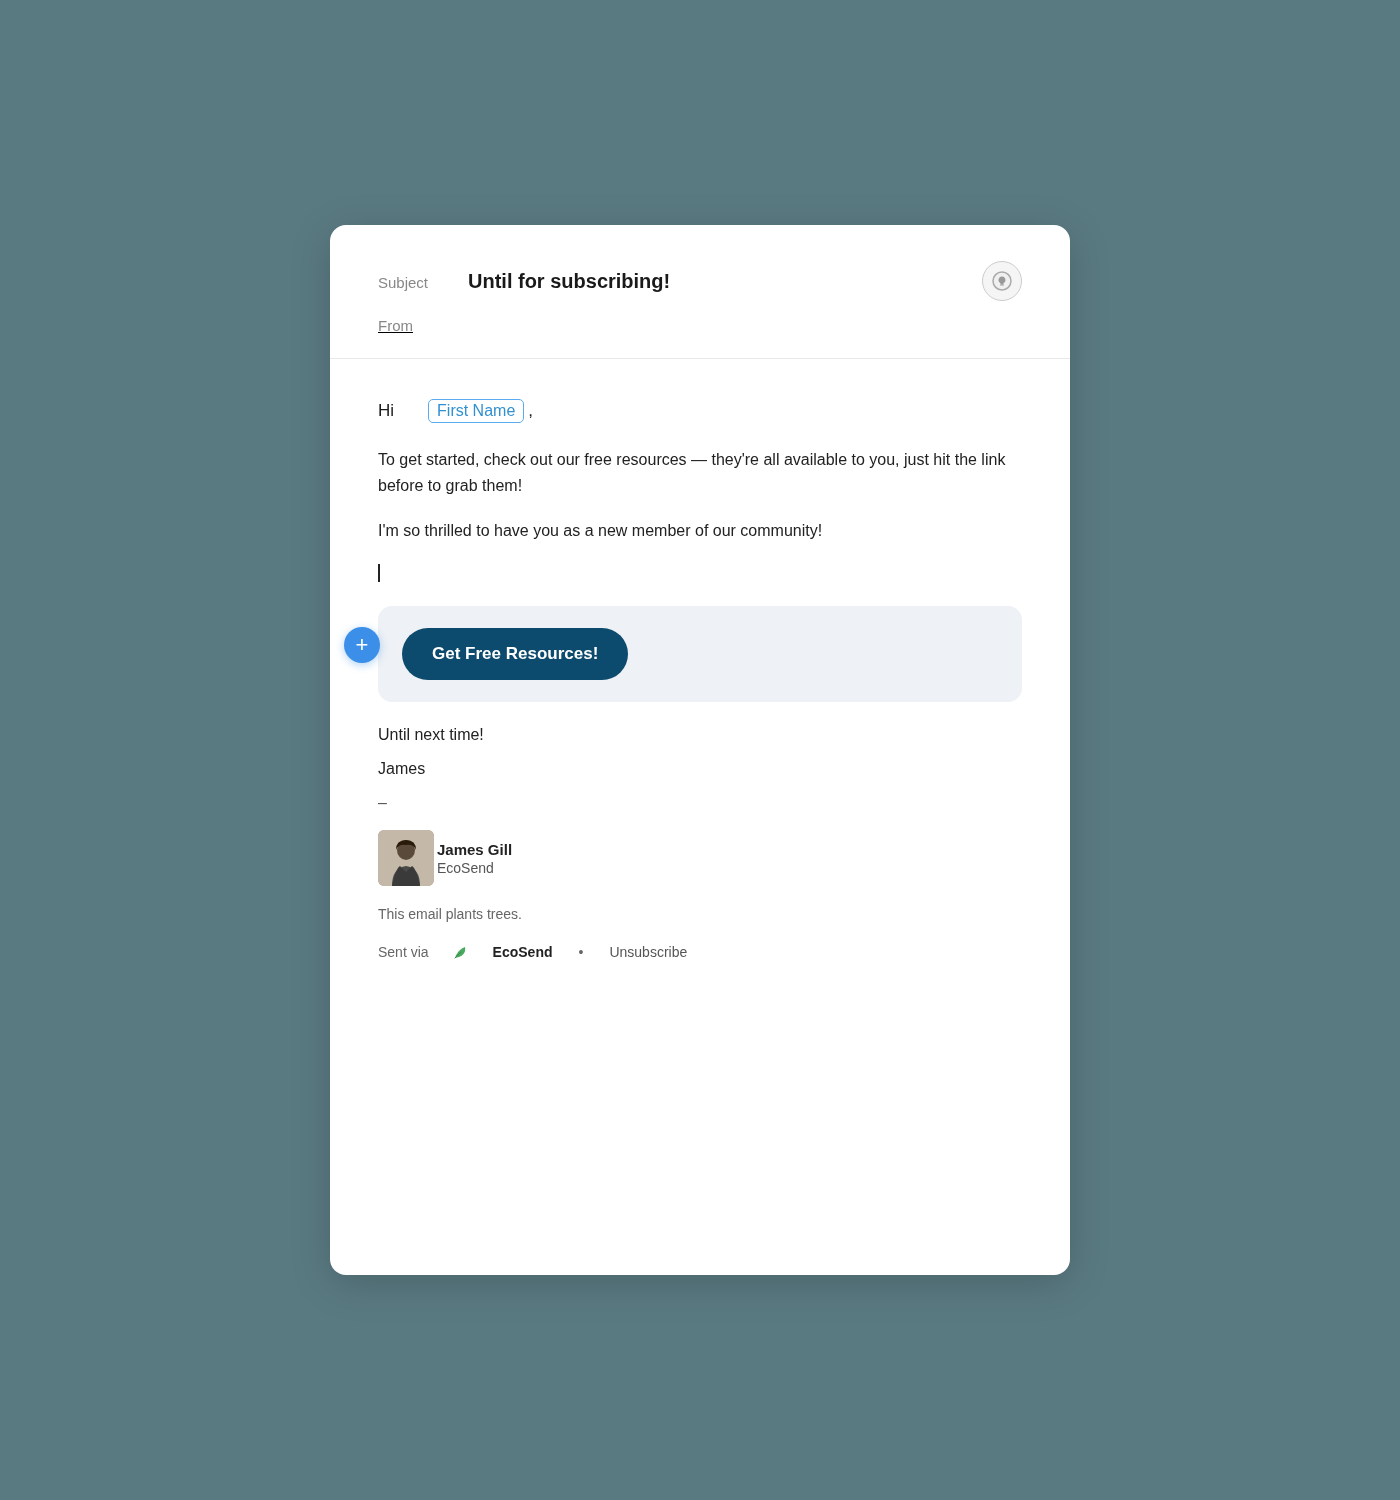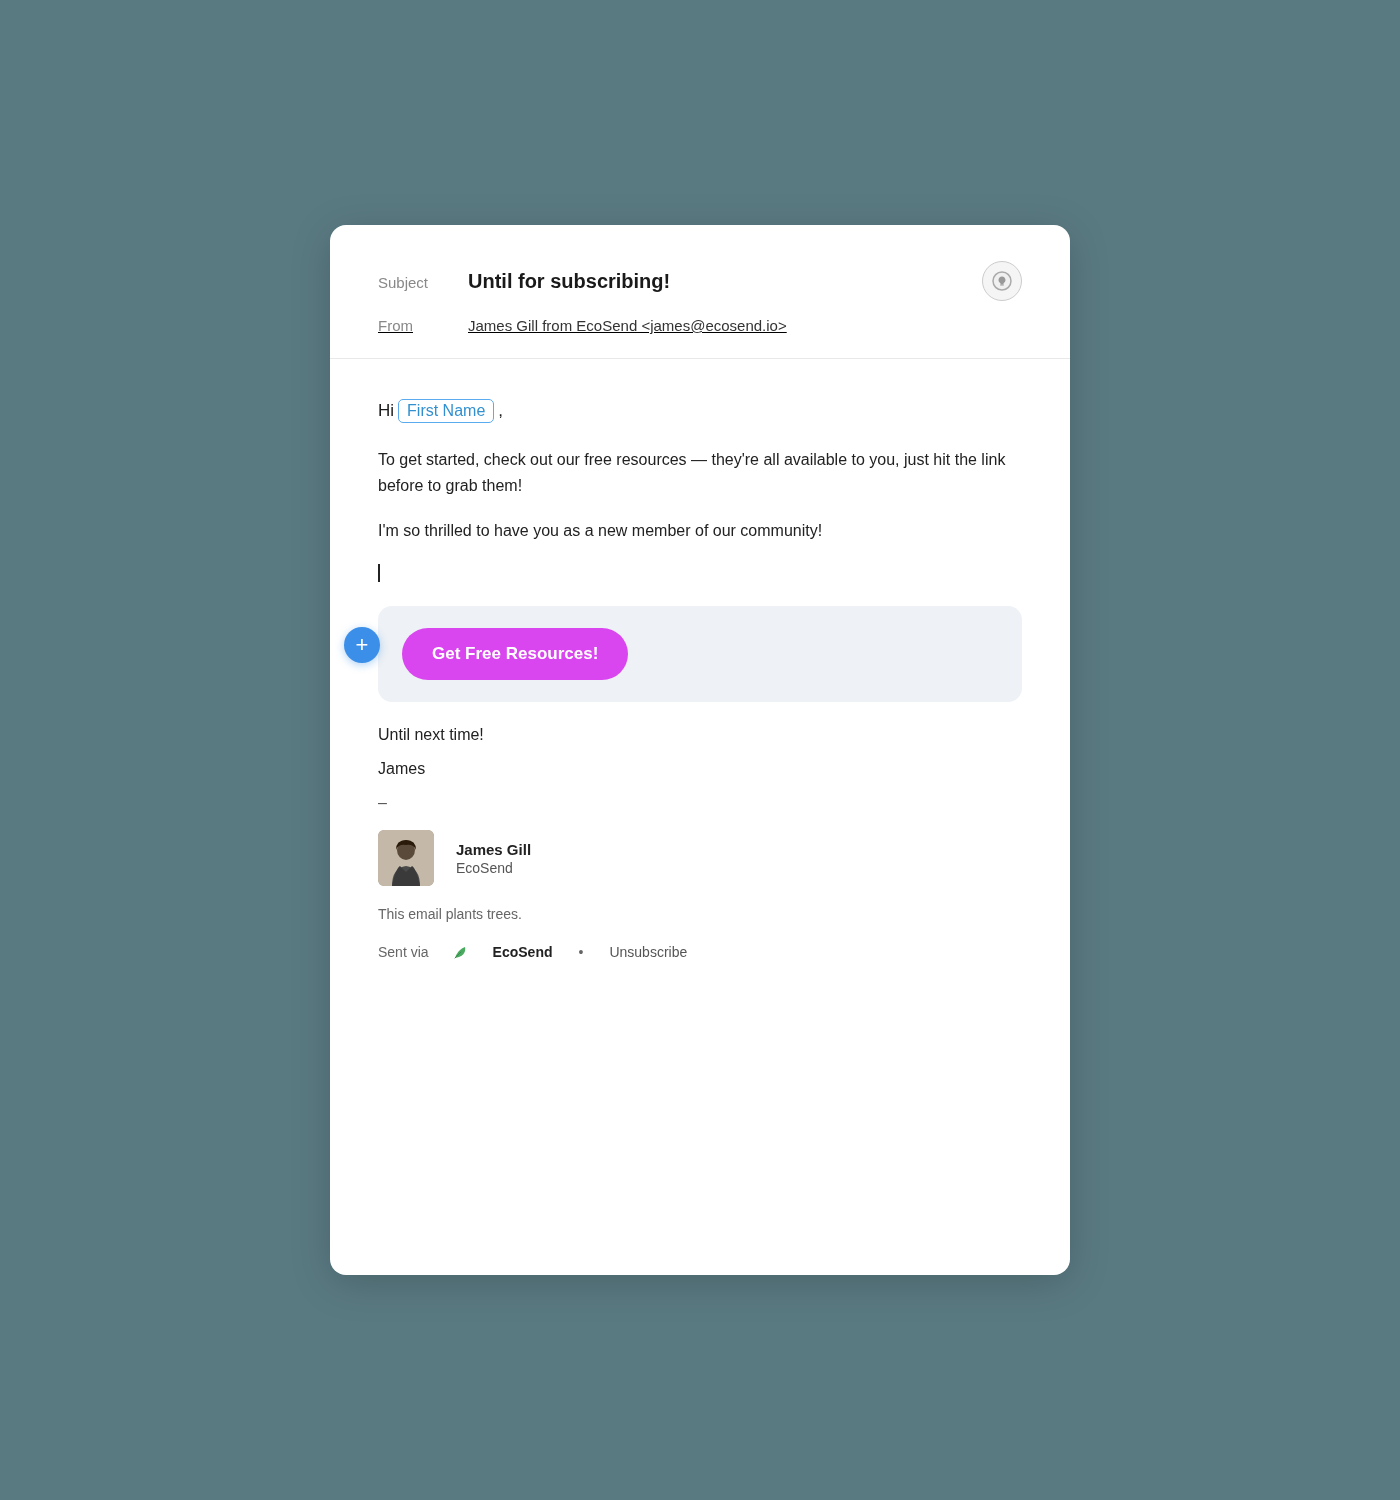--- a/index.html
+++ b/index.html
@@ -121,20 +121,21 @@
     }
 
     .first-name-tag {
       display: inline-block;
       border: 1.5px solid #5aabf0;
       border-radius: 5px;
       padding: 2px 8px;
       color: #3390d0;
       font-size: 16px;
       background: transparent;
+      margin-left: 30px;
     }
 
     .body-paragraph {
       font-size: 16px;
       color: #222;
       margin-bottom: 20px;
       line-height: 1.6;
     }
 
     .cursor-line {
@@ -148,21 +149,21 @@
     .cta-block {
       background: #eef1f5;
       border-radius: 14px;
       padding: 22px 24px;
       margin: 24px 0;
       display: flex;
       align-items: center;
     }
 
     .cta-button {
-      background: #d946ef;
+      background: #0c4a6e;
       color: white;
       border: none;
       border-radius: 28px;
       padding: 16px 30px;
       font-size: 17px;
       font-weight: 600;
       cursor: pointer;
       white-space: nowrap;
     }
 
@@ -180,21 +181,21 @@
 
     .dash {
       font-size: 16px;
       color: #555;
       margin-bottom: 18px;
     }
 
     .signature-row {
       display: flex;
       align-items: center;
-      gap: 22px;
+      gap: 3px;
       margin-bottom: 20px;
     }
 
     .avatar {
       width: 56px;
       height: 56px;
       border-radius: 6px;
       background: #b0a090;
       overflow: hidden;
       flex-shrink: 0;
@@ -267,21 +268,20 @@
         <svg width="20" height="20" viewBox="0 0 20 20" fill="none" xmlns="http://www.w3.org/2000/svg">
           <circle cx="10" cy="10" r="9" stroke="#aaa" stroke-width="1.5" fill="#f0f0f0"></circle>
           <path d="M10 5.5C8.07 5.5 6.5 7.07 6.5 9c0 1.38.79 2.58 1.94 3.17V13.5h3.12V12.17C12.71 11.58 13.5 10.38 13.5 9c0-1.93-1.57-3.5-3.5-3.5z" fill="#999"></path>
           <rect x="8.1" y="13.5" width="3.8" height="1" rx="0.5" fill="#999"></rect>
         </svg>
       </button>
     </div>
 
     <div class="email-meta-row" style="margin-top:16px; margin-bottom:0;text-decoration:underline;">
       <span class="meta-label">From</span>
-      <span class="meta-value-from">James Gill from EcoSend &lt;james@ecosend.io&gt;</span>
     </div>
   </div>
 
   <hr class="divider">
 
   <div class="email-body">
 
     <button class="add-block-btn" style="top: 268px; left: 14px;">
       <span>+</span>
     </button>

